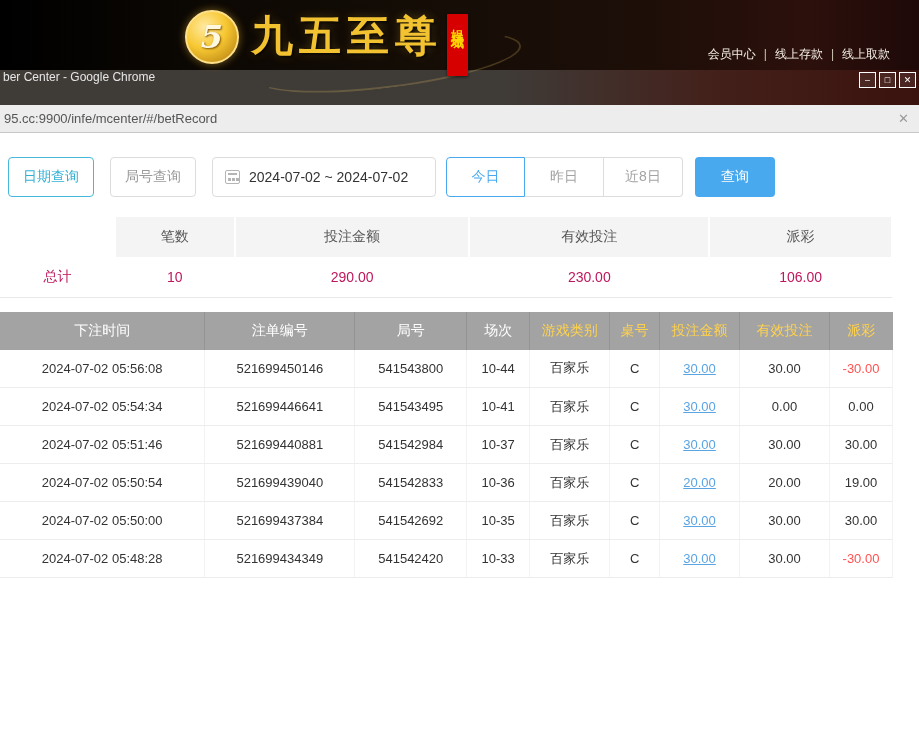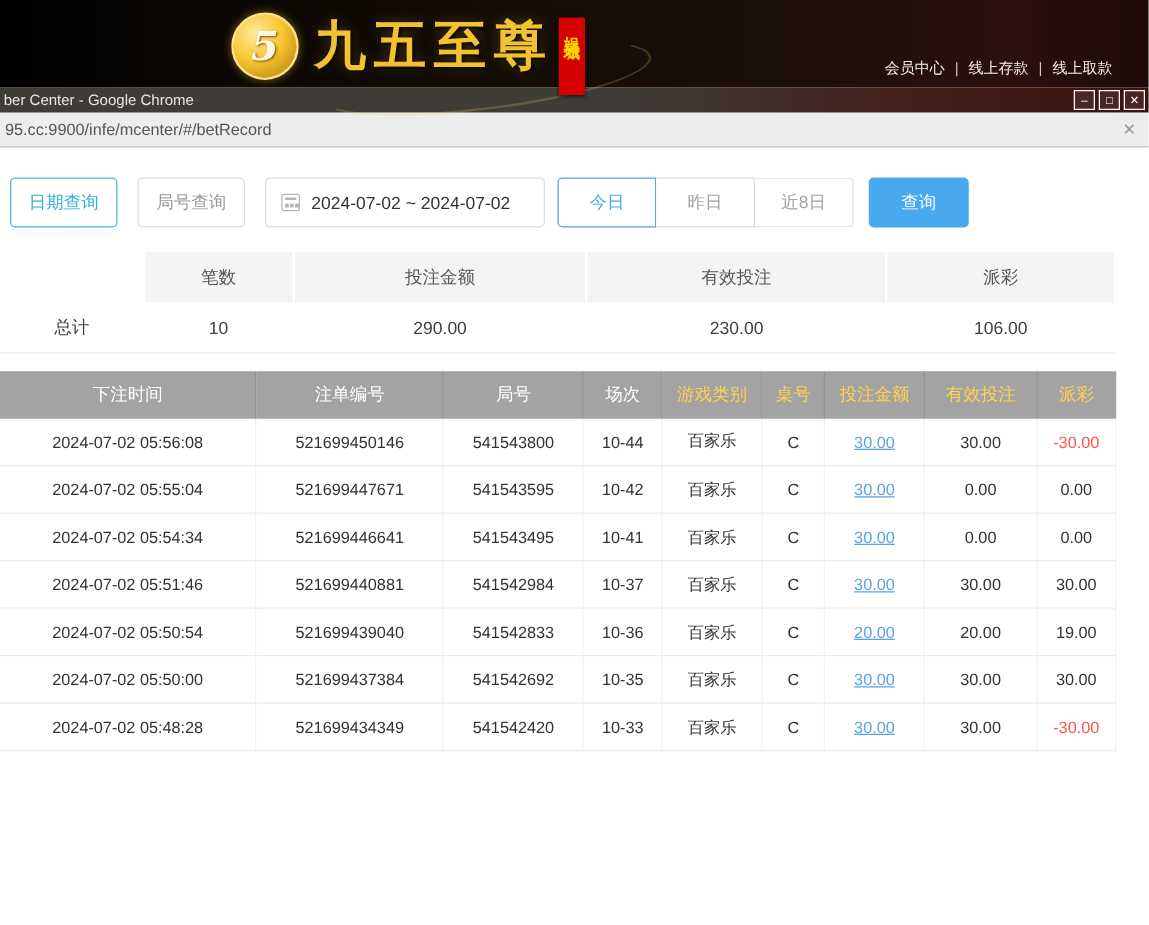--- a/index.html
+++ b/index.html
@@ -43,21 +43,21 @@
     font-size:13px; font-weight:bold; line-height:1;
     padding:5px 4px; letter-spacing:3px; border-radius:1px;
     box-shadow:0 1px 3px rgba(0,0,0,.6); z-index:5; position:relative;
   }
   .nav-links { position:absolute; right:29px; top:46px; font-size:12px; color:#f5f0e6; white-space:nowrap; }
   .nav-links a { color:#f5f0e6; text-decoration:none; cursor:pointer; }
   .nav-links .sep { margin:0 8px; color:#cfc6b4; }
 
   
   .title-bar {
-    position:relative; height:20px; display:flex; align-items:center;
+    position:relative; height:35px; display:flex; 
     background:linear-gradient(90deg,#3f3b37 0%,#3f3b37 55%,#44201a 78%,#3a120e 100%);
   }
   .title-text { color:#e6e6e6; font-size:12px; padding-left:3px; }
   .win-controls { position:absolute; right:3px; top:2px; display:flex; }
   .win-btn {
     width:17px; height:16px; border:1px solid #fff; margin-left:3px;
     color:#fff; font-size:9px; line-height:14px; text-align:center;
     background:rgba(255,255,255,.08); cursor:pointer;
   }
 
@@ -94,21 +94,21 @@
     background:var(--accent,#49a9ee); color:#fff; font-size:14px;
   }
 
   
   .summary-table { width:893px; margin-top:20px; border-collapse:collapse; font-size:14px; }
   .summary-table th {
     height:40px; background:#f4f4f4; color:#555; font-weight:normal;
     border-right:2px solid #fff; text-align:center;
   }
   .summary-table th.blank { background:#fff; }
-  .summary-table td { height:40px; text-align:center; color:#404040; border-bottom:1px solid #e8e8e8; }
+  .summary-table td { height:40px; text-align:center; color:#be185d; border-bottom:1px solid #e8e8e8; }
 
   
   .bet-table { width:893px; margin-top:14px; border-collapse:collapse; }
   .bet-table th {
     height:38px; background:var(--table-header-bg,#a3a3a3); color:#fff;
     font-weight:normal; font-size:14px; border-right:1px solid #949494; text-align:center;
   }
   .bet-table th:last-child { border-right:none; }
   .bet-table th.hl { color:var(--table-header-gold,#ffd24d); }
   .bet-table td {
@@ -223,31 +223,20 @@
         <td>521699450146</td>
         <td>541543800</td>
         <td>10-44</td>
         <td>百家乐</td>
         <td>C</td>
         <td><a class="bet-link">30.00</a></td>
         <td>30.00</td>
         <td class="neg">-30.00</td>
       </tr>
       <tr>
-        <td>2024-07-02 05:55:04</td>
-        <td>521699447671</td>
-        <td>541543595</td>
-        <td>10-42</td>
-        <td>百家乐</td>
-        <td>C</td>
-        <td><a class="bet-link">30.00</a></td>
-        <td>0.00</td>
-        <td>0.00</td>
-      </tr>
-      <tr>
         <td>2024-07-02 05:54:34</td>
         <td>521699446641</td>
         <td>541543495</td>
         <td>10-41</td>
         <td>百家乐</td>
         <td>C</td>
         <td><a class="bet-link">30.00</a></td>
         <td>0.00</td>
         <td>0.00</td>
       </tr>

